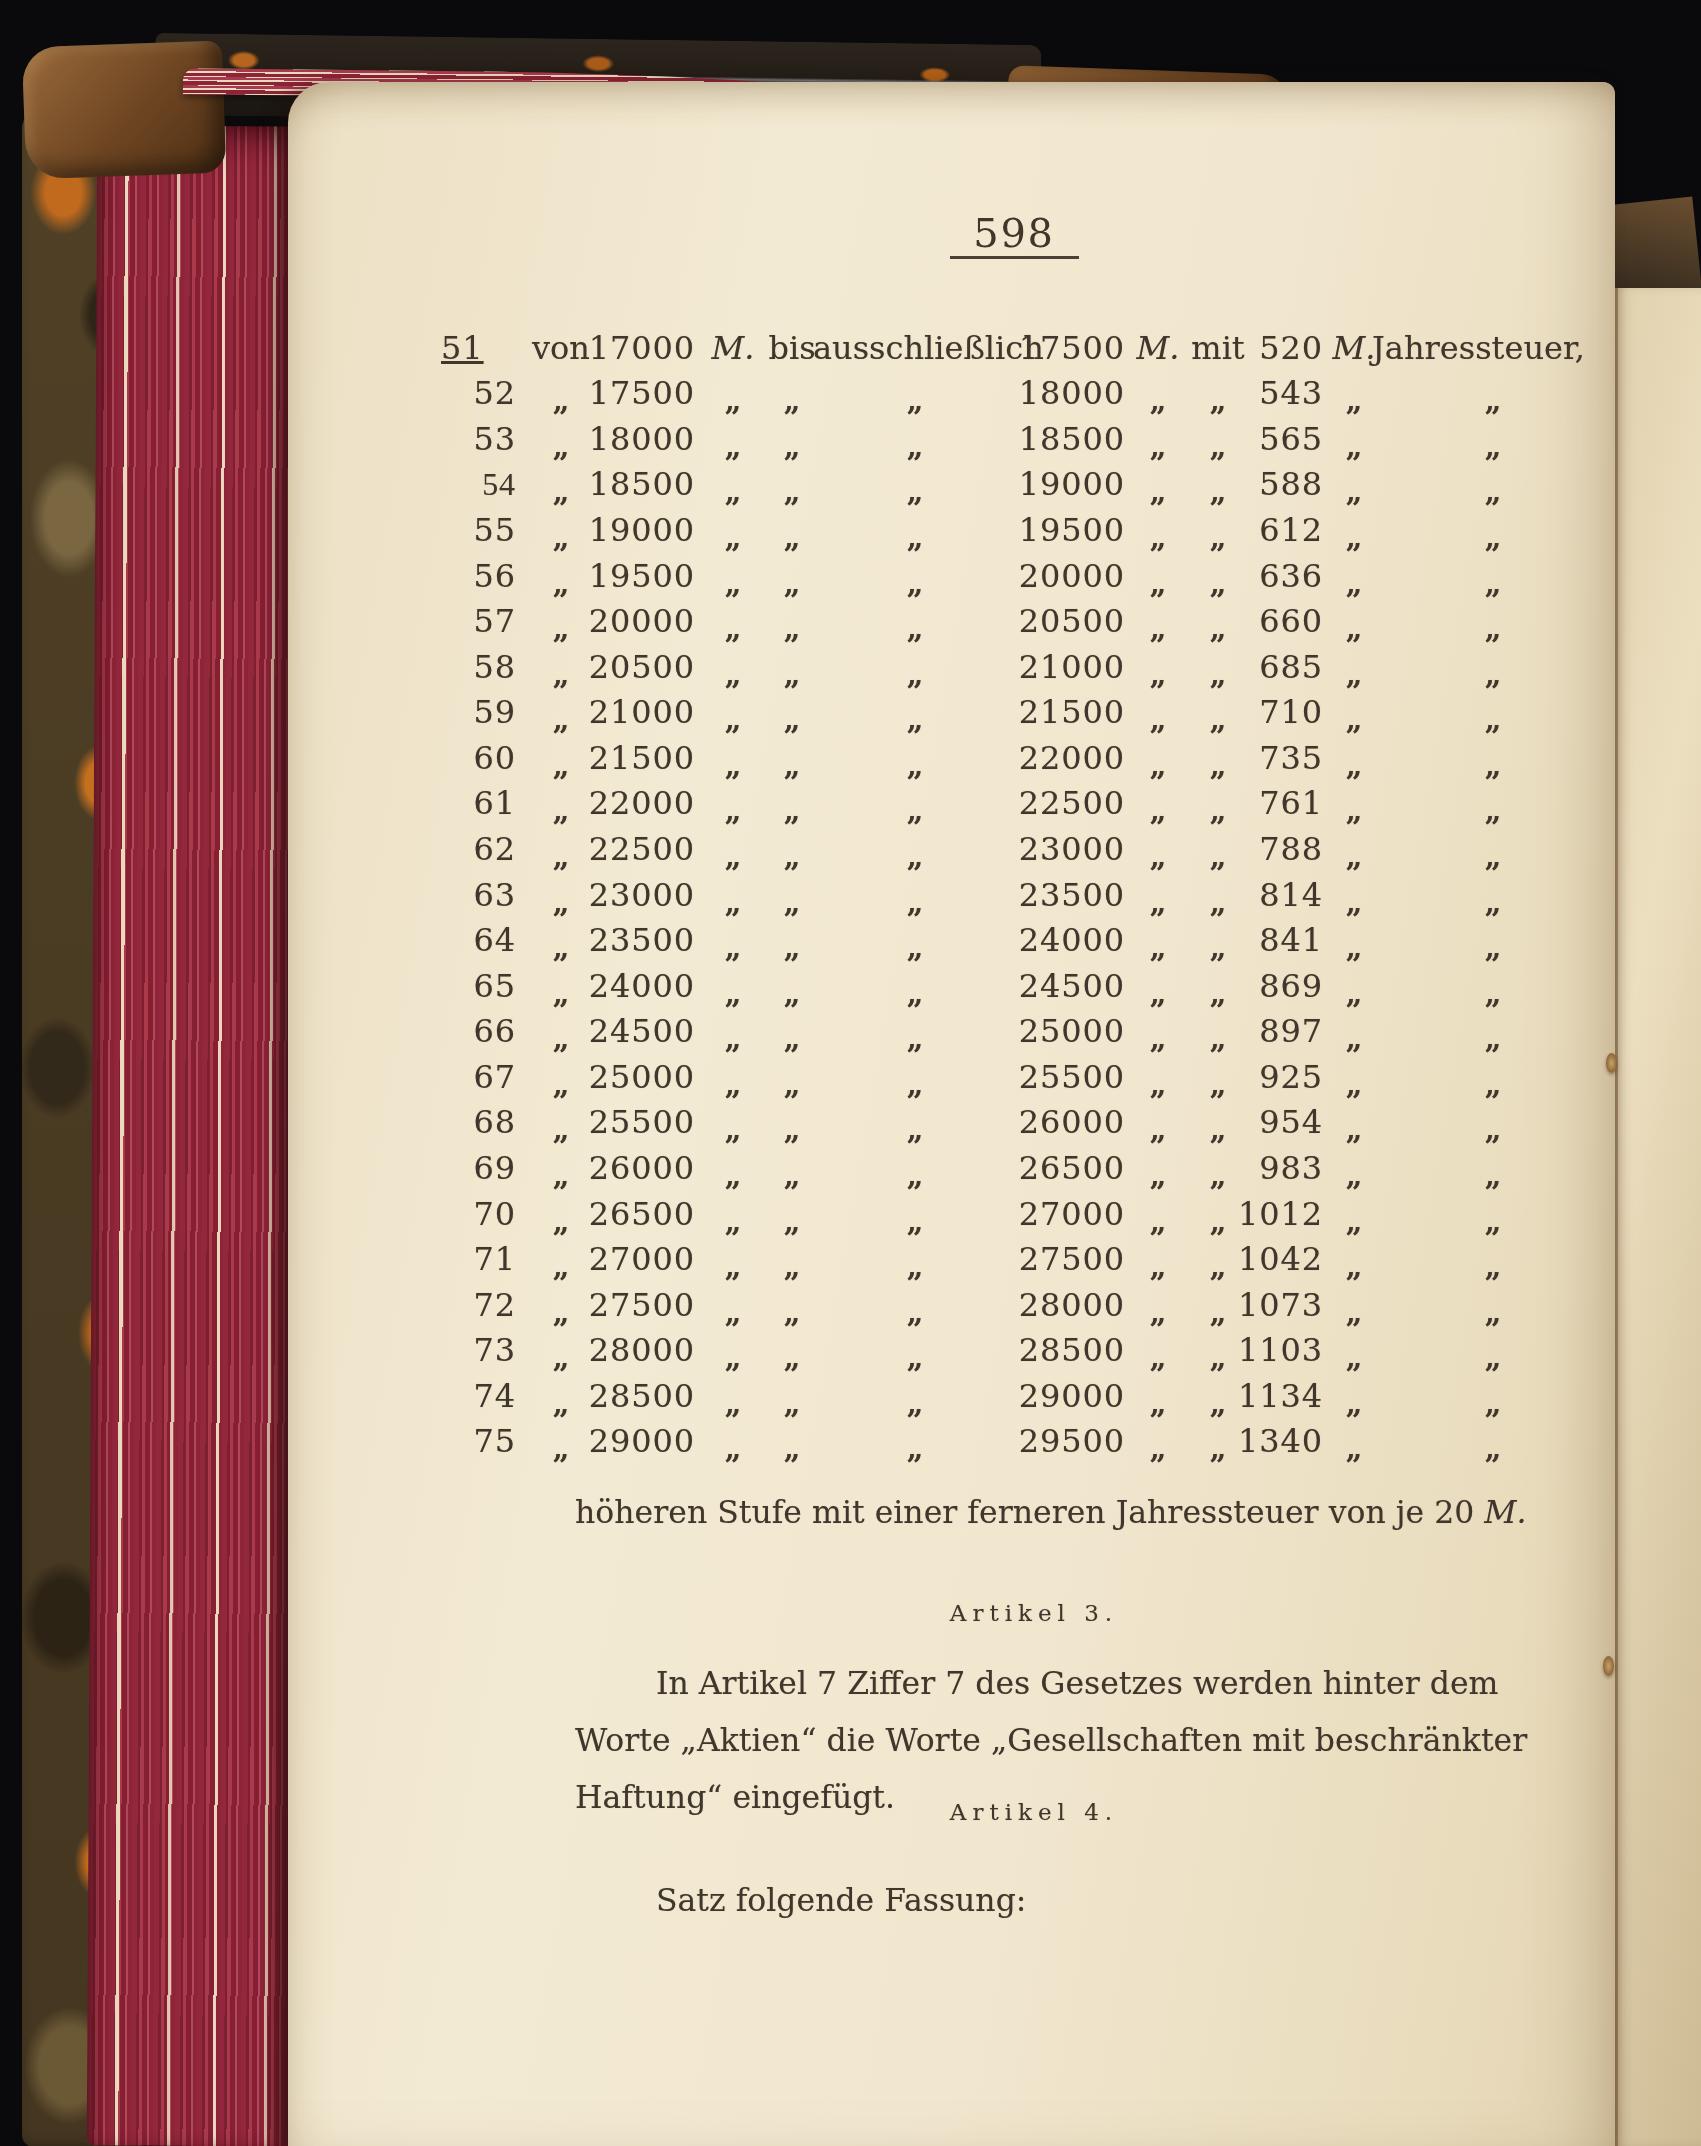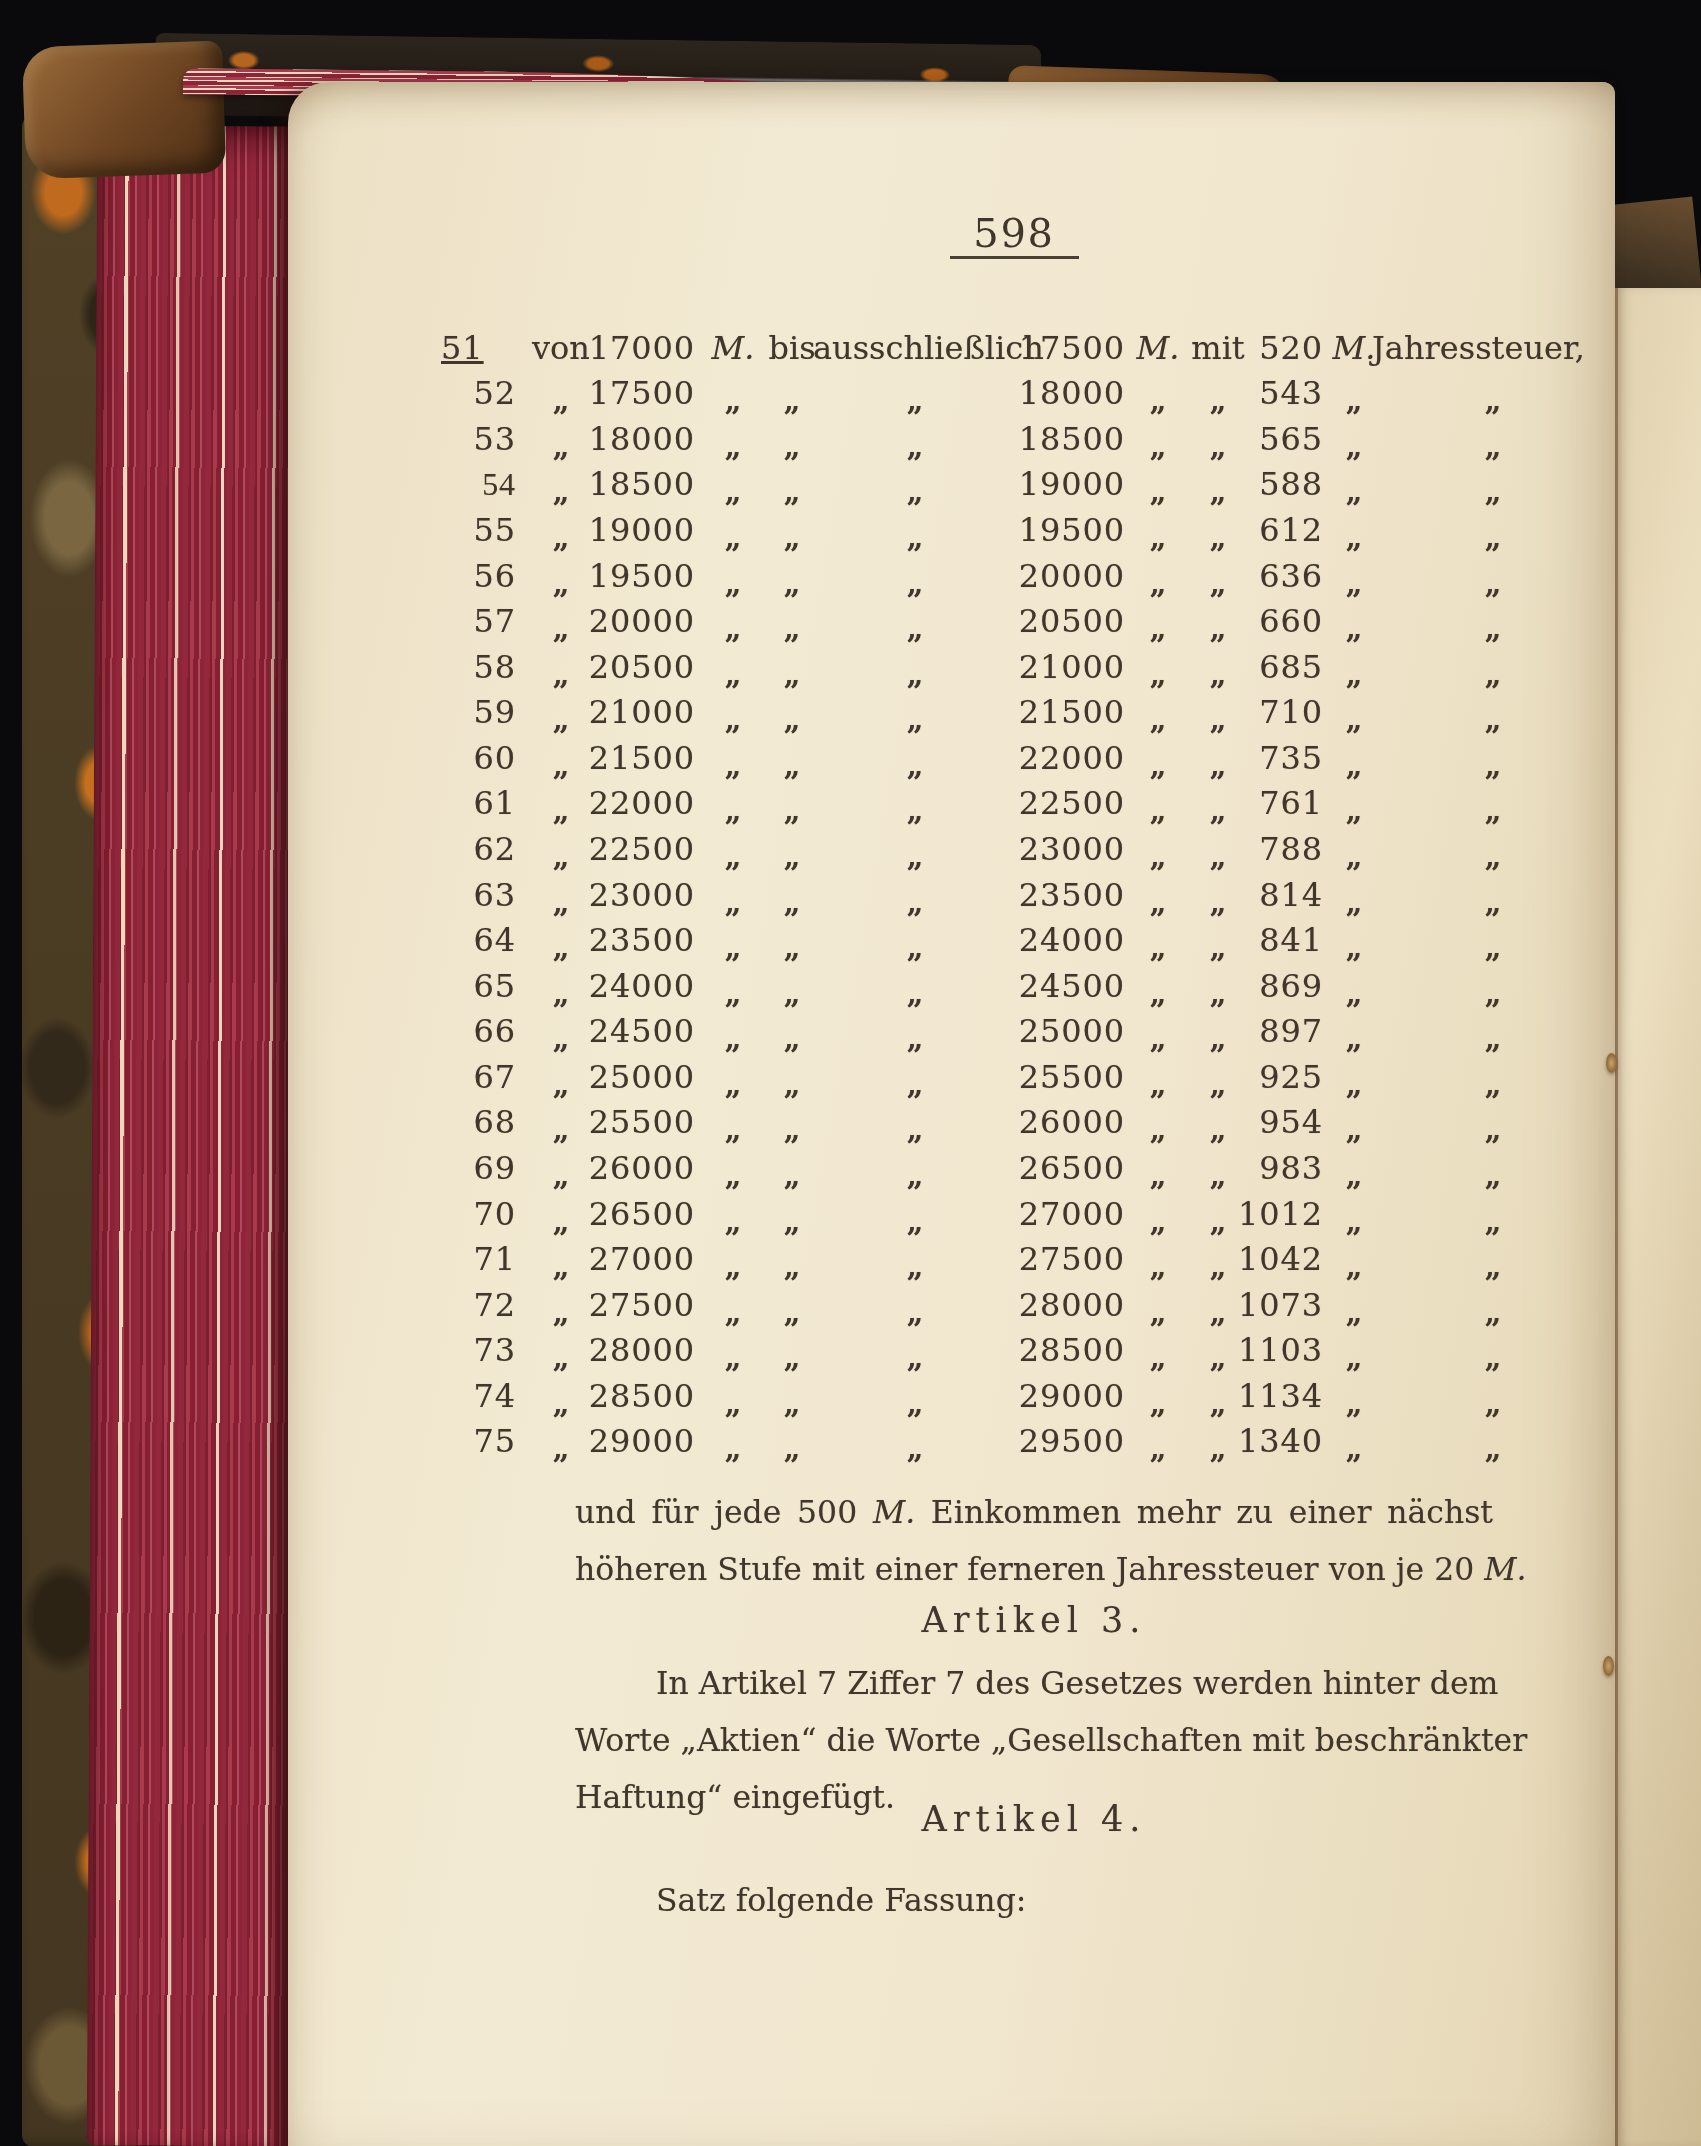--- a/index.html
+++ b/index.html
@@ -132,21 +132,21 @@
   .cell.dit{font-size:29px;font-weight:bold;transform:translateY(7.7px);}
   .mk{font-style:italic;}
 
   .para{position:absolute;left:287px;width:918px;font-size:31.5px;
     text-shadow:0 0 0.9px rgba(64,54,43,.3);}
   .para .line{height:57px;line-height:57px;text-align:justify;text-align-last:justify;white-space:nowrap;}
   .para .line.last{text-align-last:left;}
   .para.jall .line.last{text-align-last:justify;}
   .para.ind .line:first-child{text-indent:81px;}
   .heading{position:absolute;left:287px;width:918px;text-align:center;
-    font-size:35px;letter-spacing:6px;text-shadow:0 0 0.9px rgba(64,54,43,.35);}
+    font-size:23px;letter-spacing:6px;text-shadow:0 0 0.9px rgba(64,54,43,.35);}
 </style>
 </head>
 <body>
 
 <div class="abs left-marble"></div>
 <div class="abs fore-edges"></div>
 <div class="abs top-marble"></div>
 <div class="abs fan-top"></div>
 <div class="abs leather-left"></div>
 <div class="abs leather-right"></div>
@@ -508,21 +508,20 @@
         <span class="cell num" style="left: 709px; width: 128px; text-align: right;">29500</span>
         <span class="cell dit" style="left: 836px; width: 68px; text-align: center;">„</span>
         <span class="cell dit" style="left: 896px; width: 68px; text-align: center;">„</span>
         <span class="cell num" style="left: 946px; width: 89px; text-align: right;">1340</span>
         <span class="cell dit" style="left: 1032px; width: 68px; text-align: center;">„</span>
         <span class="cell dit" style="left: 1171px; width: 68px; text-align: center;">„</span>
       </div>
     </div>
 
   <div class="abs para jall" id="p-closing" style="top:1402px">
-      <div class="line">und für jede 500 <span class="mk">M.</span> Einkommen mehr zu einer nächst</div>
       <div class="line last">höheren Stufe mit einer ferneren Jahressteuer von je 20 <span class="mk">M.</span></div>
     </div>
 
   <div class="abs heading" style="top:1518px">Artikel 3.</div>
 
   <div class="abs para ind" id="p-art3" style="top:1573px">
       <div class="line">In Artikel 7 Ziffer 7 des Gesetzes werden hinter dem</div>
       <div class="line">Worte „Aktien“ die Worte „Gesellschaften mit beschränkter</div>
       <div class="line last">Haftung“ eingefügt.</div>
     </div>

